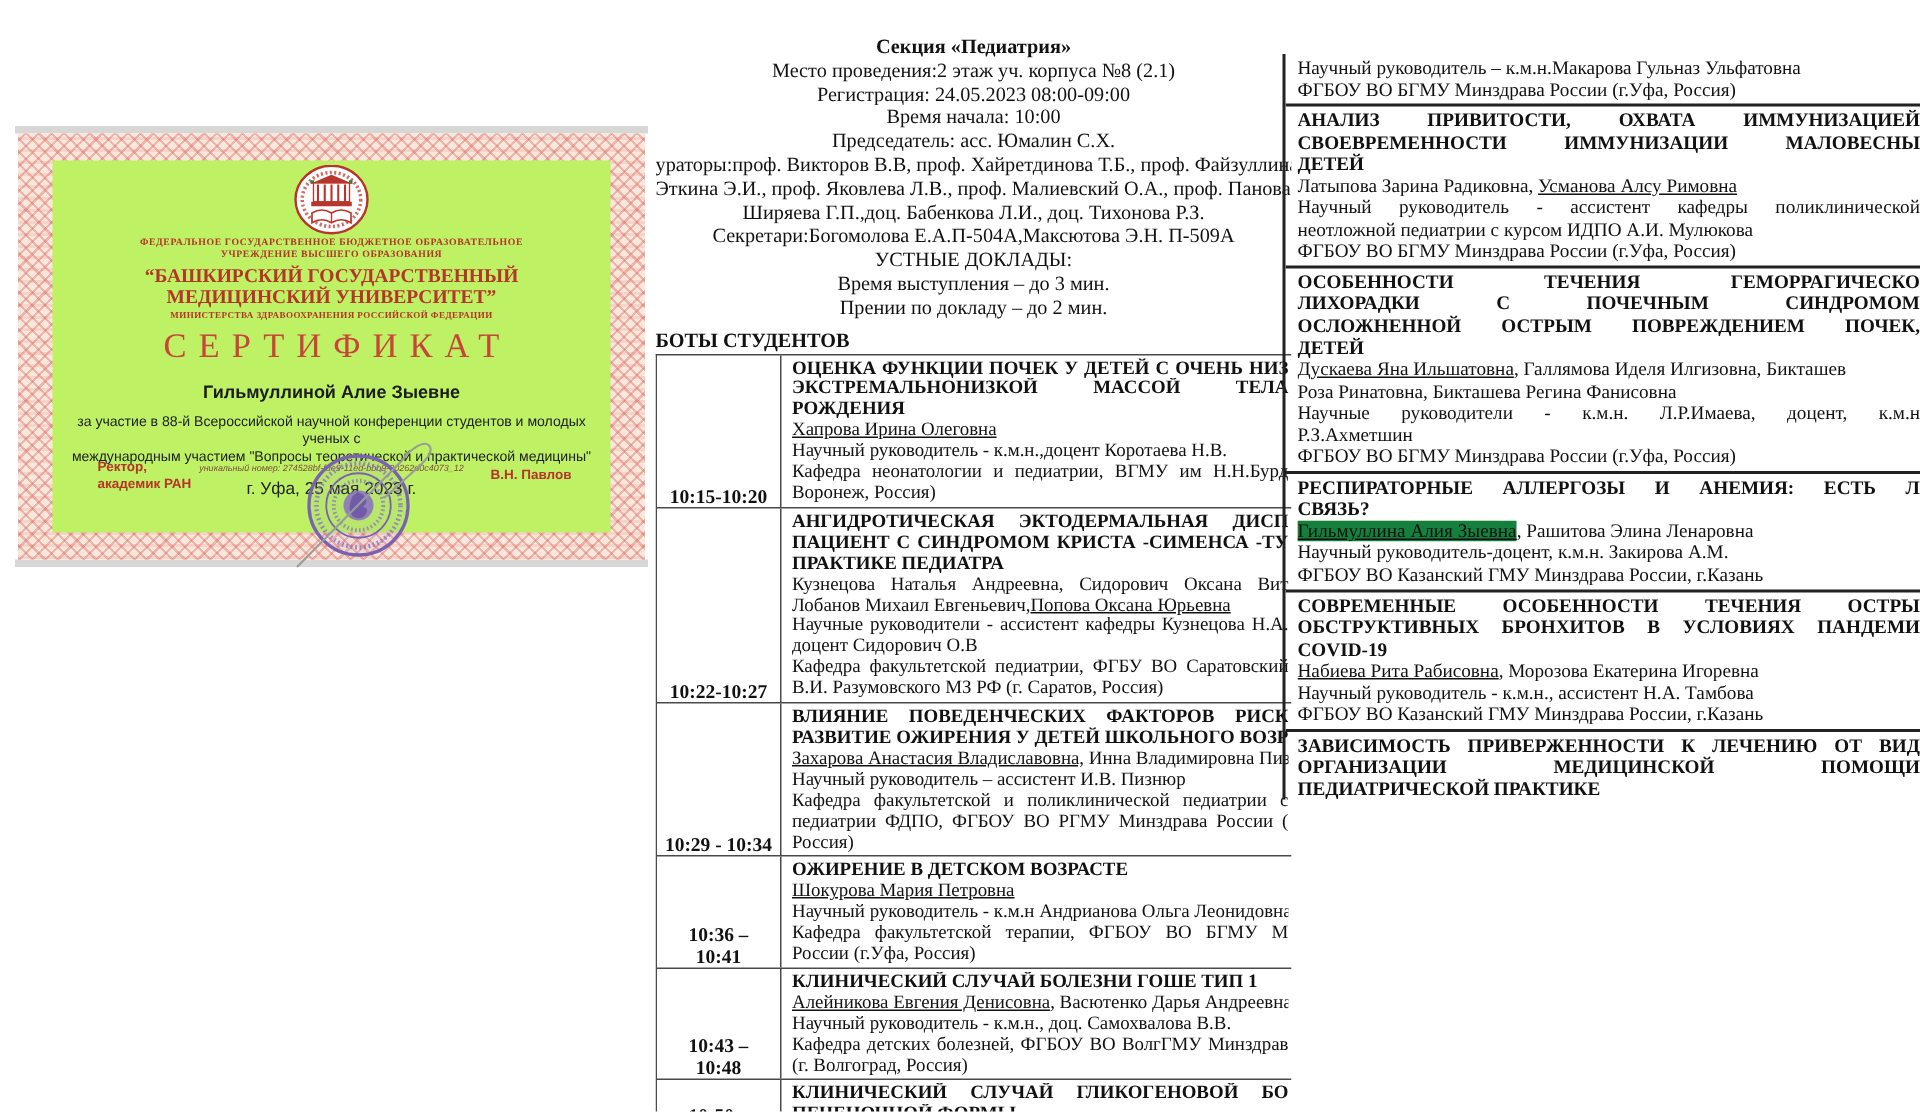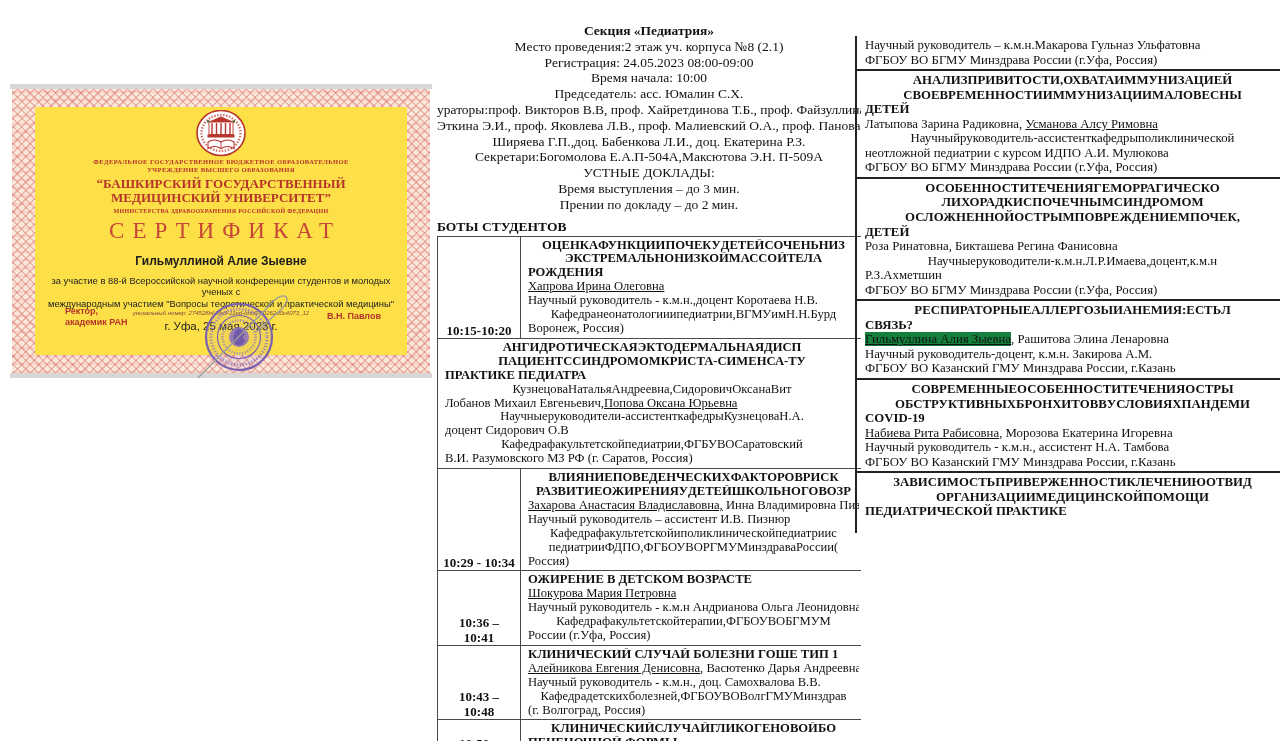--- a/index.html
+++ b/index.html
@@ -8,21 +8,21 @@
   
   #certificate{position:absolute;left:10px;top:84px;width:422px;height:294px;}
   .c-strip{position:absolute;left:0;width:422px;height:5px;background:#d7d7d7;}
   .c-strip.top{top:0;} .c-strip.bot{bottom:0;}
   .c-frame{position:absolute;left:2px;right:2px;top:5px;bottom:5px;
     background:
       repeating-linear-gradient(45deg, rgba(213,88,80,.34) 0 1.5px, rgba(255,255,255,0) 1.5px 6px),
       repeating-linear-gradient(-45deg, rgba(213,88,80,.34) 0 1.5px, rgba(255,255,255,0) 1.5px 6px),
       repeating-linear-gradient(0deg, rgba(233,142,130,.22) 0 2px, rgba(255,255,255,0) 2px 8px),
       #fae7dc;}
-  .c-inner{position:absolute;left:25px;right:25px;top:23px;bottom:23px;background:#fde047;text-align:center;}
+  .c-inner{position:absolute;left:25px;right:25px;top:23px;bottom:23px;background:#bef264;text-align:center;}
   .c-org{font:bold 6.5px/7.8px "Liberation Serif",serif;color:#b5342b;letter-spacing:.4px;}
   .c-univ{font:bold 13px/14.5px "Liberation Serif",serif;color:#b5342b;margin-top:3px;}
   .c-ministry{font:bold 6px/7px "Liberation Serif",serif;color:#b5342b;margin-top:2px;letter-spacing:.3px;}
   .c-title{font:400 23px/25px "Liberation Serif",serif;color:#c8453a;letter-spacing:8px;text-indent:8px;margin-top:3px;}
   .c-recipient{font:bold 12px/13px "Liberation Sans",sans-serif;color:#1c1c1c;margin-top:12px;}
   .c-body{font:400 9.4px/11.6px "Liberation Sans",sans-serif;color:#222;margin-top:7px;}
   .c-unique{font:italic 6px/7px "Liberation Sans",sans-serif;color:#7e4a43;margin-top:1px;}
   .c-date{font:400 11.5px/13px "Liberation Sans",sans-serif;color:#222;margin-top:3px;}
   .c-sig-left{position:absolute;left:30px;bottom:27px;text-align:left;font:bold 9px/11px "Liberation Sans",sans-serif;color:#b5342b;}
   .c-sig-right{position:absolute;right:26px;bottom:33px;font:bold 9px/11px "Liberation Sans",sans-serif;color:#b5342b;}
@@ -46,21 +46,21 @@
   .mrow:nth-child(5) .mcell{min-height:66px;}
   .mrow:nth-child(6) .mcell{min-height:40px;}
 
   
   #right{position:absolute;left:855px;top:36px;width:425px;height:497px;border-left:2px solid #222;overflow:hidden;color:#111;}
   .rrow{border-bottom:2px solid #222;padding:2px 2px 2px 8px;font-size:12.8px;line-height:14.55px;overflow:hidden;}
   .rrow:last-child{border-bottom:none;}
 
   
   .ln{white-space:nowrap;overflow:hidden;}
-  .ln.jl{display:flex;justify-content:center;}
+  .ln.jl{display:flex;justify-content:space-between;}
   .ttl{font-weight:bold;}
   .u{text-decoration:underline;}
   .hl{background:#15803d;box-shadow:-12px 0 0 #f3e96d;}
 </style>
 </head>
 <body>
 
 <div id="page">
 
   <div id="certificate">
@@ -120,21 +120,21 @@
 
   <div id="mid">
     <div id="mid-header">
         <div class="ln hln b"><span>Секция «Педиатрия»</span></div>
         <div class="ln hln"><span>Место проведения:2 этаж уч. корпуса №8 (2.1)</span></div>
         <div class="ln hln"><span>Регистрация: 24.05.2023 08:00-09:00</span></div>
         <div class="ln hln"><span>Время начала: 10:00</span></div>
         <div class="ln hln"><span>Председатель: асс. Юмалин С.Х.</span></div>
         <div class="ln hln"><span>ураторы:проф. Викторов В.В, проф. Хайретдинова Т.Б., проф. Файзуллина Р.М</span></div>
         <div class="ln hln"><span>Эткина Э.И., проф. Яковлева Л.В., проф. Малиевский О.А., проф. Панова Л.Д.,</span></div>
-        <div class="ln hln"><span>Ширяева Г.П.,доц. Бабенкова Л.И., доц. Екатерина Р.З.</span></div>
+        <div class="ln hln"><span>Ширяева Г.П.,доц. Бабенкова Л.И., доц. Тихонова Р.З.</span></div>
         <div class="ln hln"><span>Секретари:Богомолова Е.А.П-504А,Максютова Э.Н. П-509А</span></div>
         <div class="ln hln"><span>УСТНЫЕ ДОКЛАДЫ:</span></div>
         <div class="ln hln"><span>Время выступления – до 3 мин.</span></div>
         <div class="ln hln"><span>Прении по докладу – до 2 мин.</span></div>
       </div>
     <div id="works-label">БОТЫ СТУДЕНТОВ</div>
     <div id="mtable">
         <div class="mrow">
           <div class="mtime">
             <div class="ln"><span>10:15-10:20</span></div>
@@ -164,20 +164,23 @@
               <span>и</span>
               <span>педиатрии,</span>
               <span>ВГМУ</span>
               <span>им</span>
               <span>Н.Н.Бурд</span>
             </div>
             <div class="ln"><span>Воронеж, Россия)</span></div>
           </div>
         </div>
         <div class="mrow">
+          <div class="mtime">
+            <div class="ln"><span>10:22-10:27</span></div>
+          </div>
           <div class="mcell">
             <div class="ln ttl jl">
               <span>АНГИДРОТИЧЕСКАЯ</span>
               <span>ЭКТОДЕРМАЛЬНАЯ</span>
               <span>ДИСП</span>
             </div>
             <div class="ln ttl jl">
               <span>ПАЦИЕНТ</span>
               <span>С</span>
               <span>СИНДРОМОМ</span>
@@ -366,20 +369,21 @@
           <span>ПОЧЕЧНЫМ</span>
           <span>СИНДРОМОМ</span>
         </div>
         <div class="ln ttl jl">
           <span>ОСЛОЖНЕННОЙ</span>
           <span>ОСТРЫМ</span>
           <span>ПОВРЕЖДЕНИЕМ</span>
           <span>ПОЧЕК,</span>
         </div>
         <div class="ln ttl"><span>ДЕТЕЙ</span></div>
+        <div class="ln"><span class="u">Дускаева Яна Ильшатовна</span><span>, Галлямова Иделя Илгизовна, Бикташев</span></div>
         <div class="ln"><span>Роза Ринатовна, Бикташева Регина Фанисовна</span></div>
         <div class="ln jl">
           <span>Научные</span>
           <span>руководители</span>
           <span>-</span>
           <span>к.м.н.</span>
           <span>Л.Р.Имаева,</span>
           <span>доцент,</span>
           <span>к.м.н</span>
         </div>

